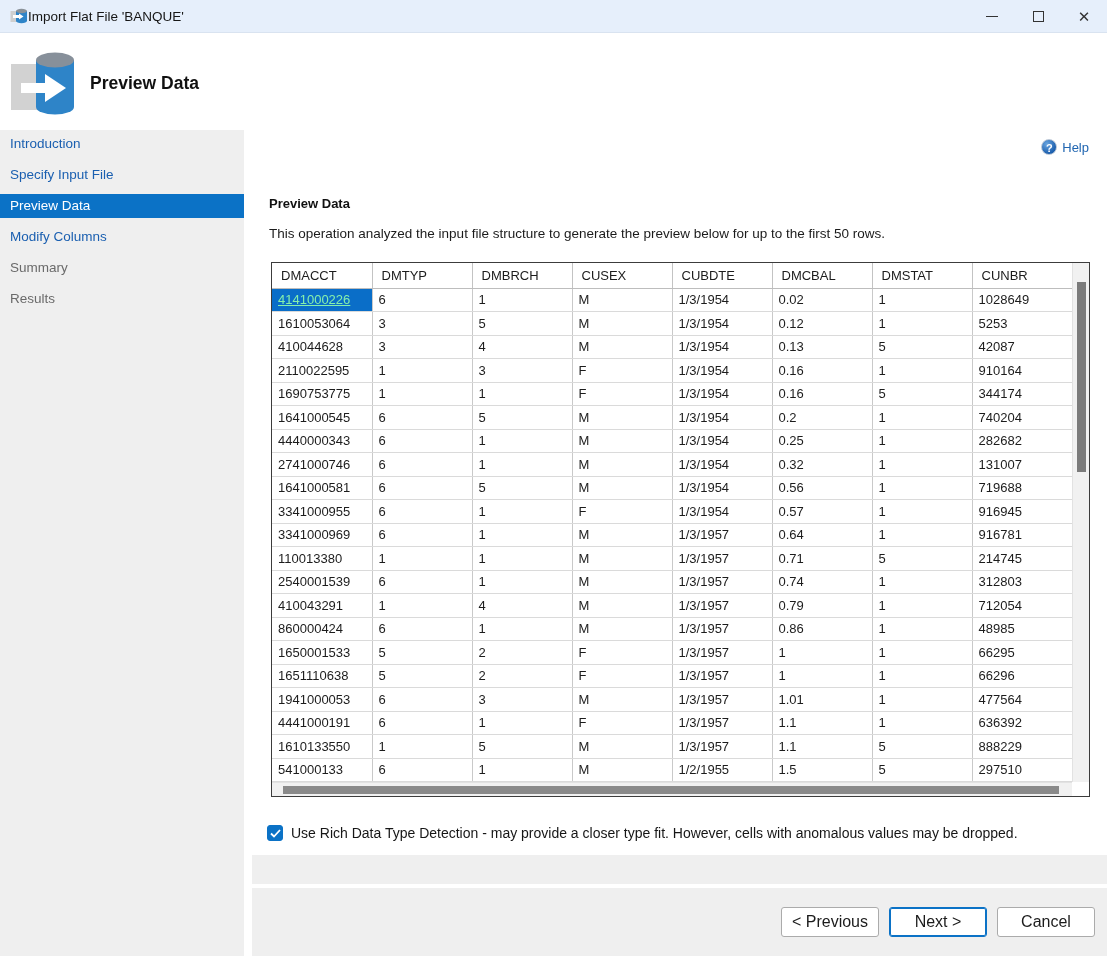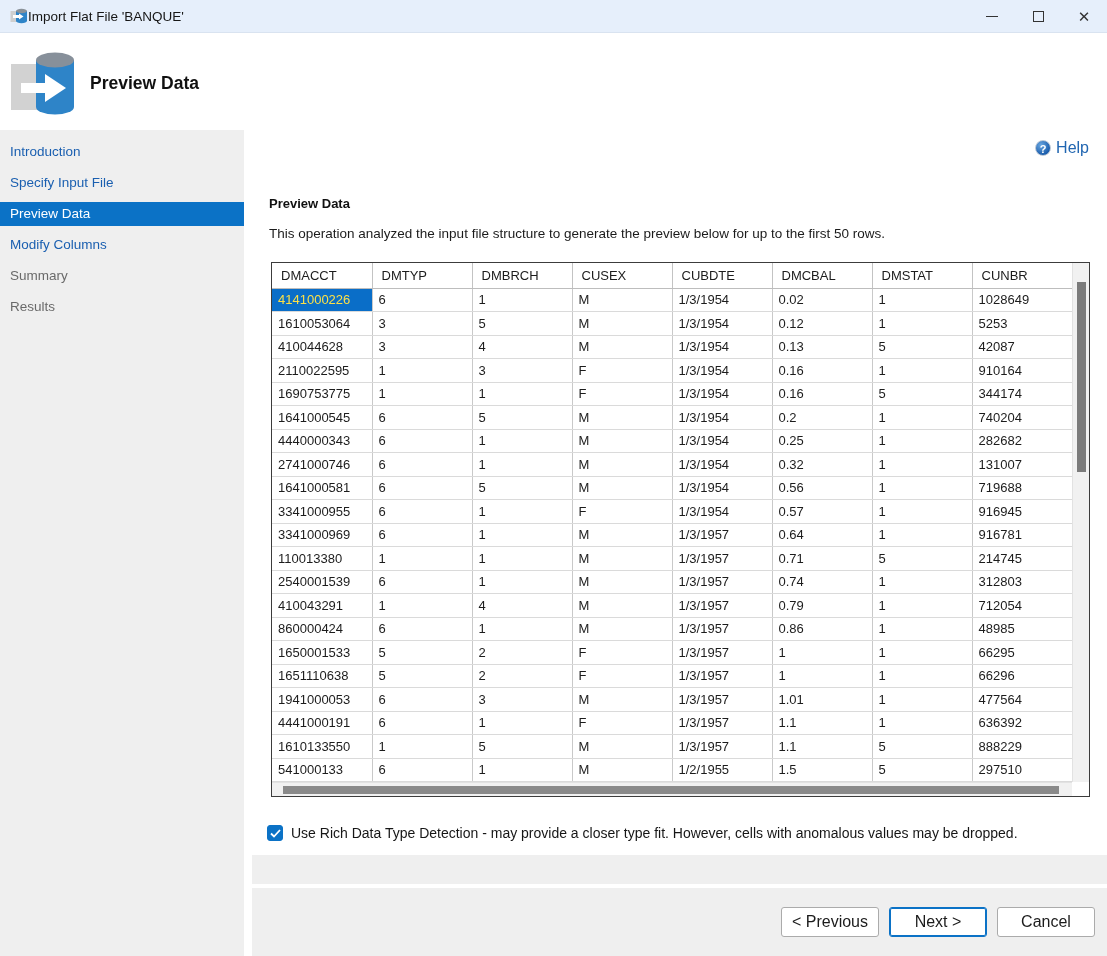--- a/index.html
+++ b/index.html
@@ -36,38 +36,38 @@
   
   .header{position:absolute;left:0;top:33px;width:1107px;height:97px;background:#fff;}
   .header .big-icon{position:absolute;left:8px;top:14px;}
   .page-title{position:absolute;left:90px;top:40px;font-size:17.5px;font-weight:bold;color:#111;}
   
   .sidebar{
     position:absolute;left:0;top:130px;width:248px;height:826px;
     background:var(--panel);
     border-right:4px solid #ffffff;
   }
-  .nav{padding-top:10px;}
+  .nav{padding-top:2px;}
   .nav-item{
     height:24px;line-height:24px;margin-bottom:7px;
     padding-left:10px;font-size:13.5px;white-space:nowrap;
   }
   .nav-item.link{color:var(--link);cursor:pointer;}
   .nav-item.selected{background:var(--accent);color:#ffffff;}
   .nav-item.disabled{color:var(--disabled);}
   
   .main{position:absolute;left:252px;top:130px;width:855px;height:826px;background:#ffffff;}
   .help{position:absolute;top:9px;right:18px;display:flex;align-items:center;gap:5px;cursor:pointer;}
   .help-icon{
     width:16px;height:16px;border-radius:50%;
     background:radial-gradient(circle at 35% 30%,#6aa6e0,#1c5fae 70%);
     color:#fff;font-size:11px;font-weight:bold;text-align:center;line-height:16px;
     border:1px solid #b9c6d6;
   }
-  .help-label{color:#2166b1;font-size:16px;}
+  .help-label{color:#2166b1;font-size:13px;}
   .section-title{position:absolute;left:17px;top:66px;font-size:13px;font-weight:bold;color:#111;}
   .description{position:absolute;left:17px;top:96px;font-size:13.5px;color:#1b1b1b;}
   
   .grid{
     position:absolute;left:19px;top:132px;width:819px;height:535px;
     border:1px solid #3c3c3c;background:#ffffff;
   }
   .grid table{
     position:absolute;left:0;top:0;
     border-collapse:collapse;table-layout:fixed;width:800px;
@@ -78,21 +78,21 @@
     padding:0 4px 0 9px;border-right:1px solid #c3c3c3;border-bottom:1px solid #bdbdbd;
     background:#ffffff;overflow:hidden;white-space:nowrap;
   }
   .grid th:last-child{border-right:none;}
   .grid td{
     height:23.5px;padding:0 4px 0 6px;
     border-right:1px solid #c9c9c9;border-bottom:1px solid #dadada;
     overflow:hidden;white-space:nowrap;background:#ffffff;
   }
   .grid td:last-child{border-right:none;}
-  .grid td.selected{background:var(--selection);color:#fde047;}
+  .grid td.selected{background:var(--selection);color:#86efac;text-decoration:underline;}
   .vscroll{
     position:absolute;top:0;right:0;width:17px;bottom:14px;
     background:#f1f1f1;border-left:1px solid #e2e2e2;
   }
   .vscroll .thumb{position:absolute;left:4px;top:19px;width:9px;height:190px;background:#7b7b7b;}
   .hscroll{
     position:absolute;left:0;right:17px;bottom:0;height:14px;
     background:#f1f1f1;border-top:1px solid #e2e2e2;
   }
   .hscroll .thumb{position:absolute;left:11px;right:13px;top:3px;height:8px;background:#8a8a8a;}

